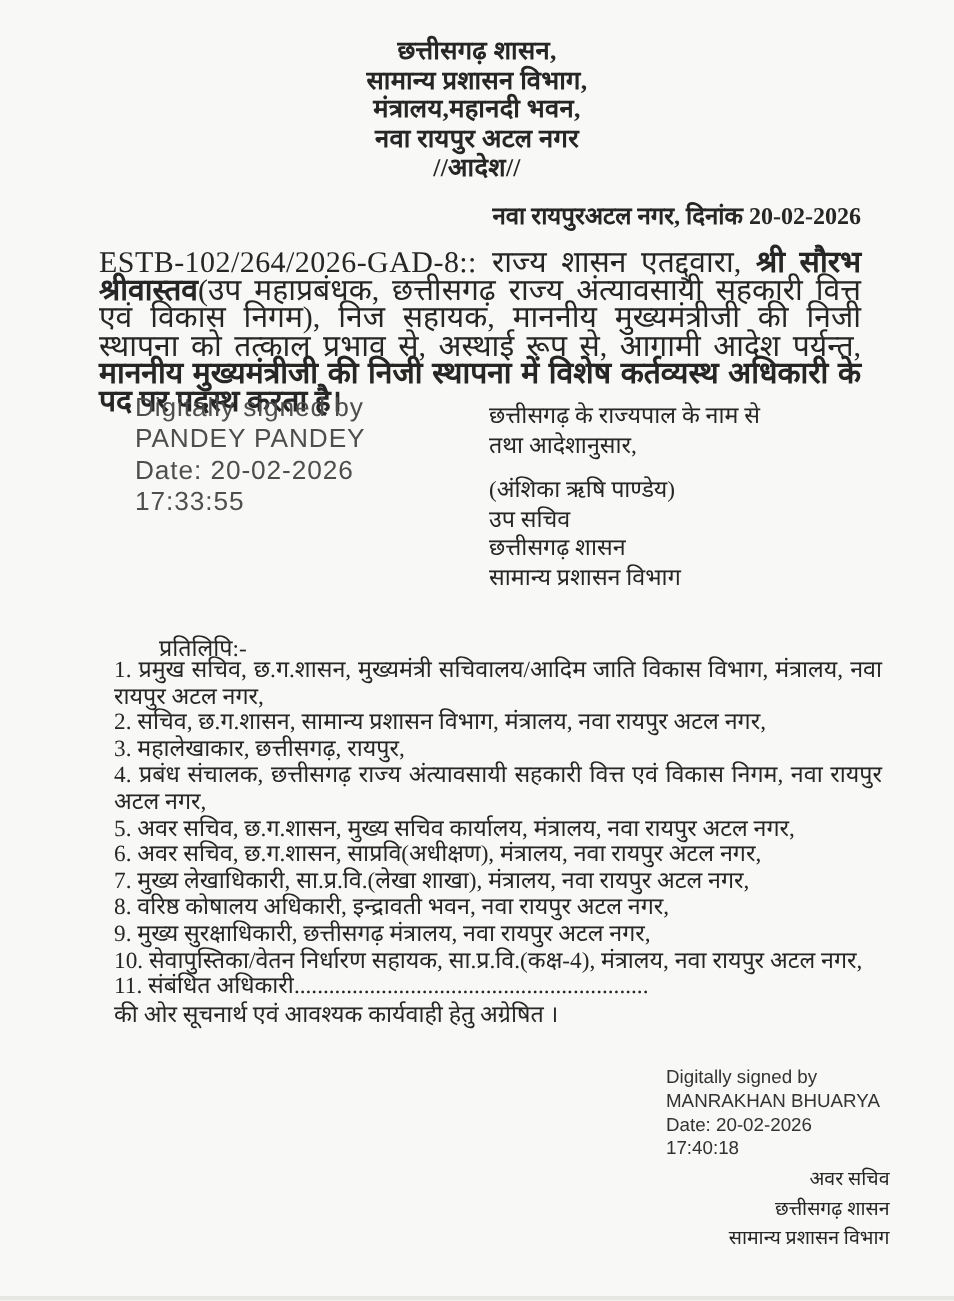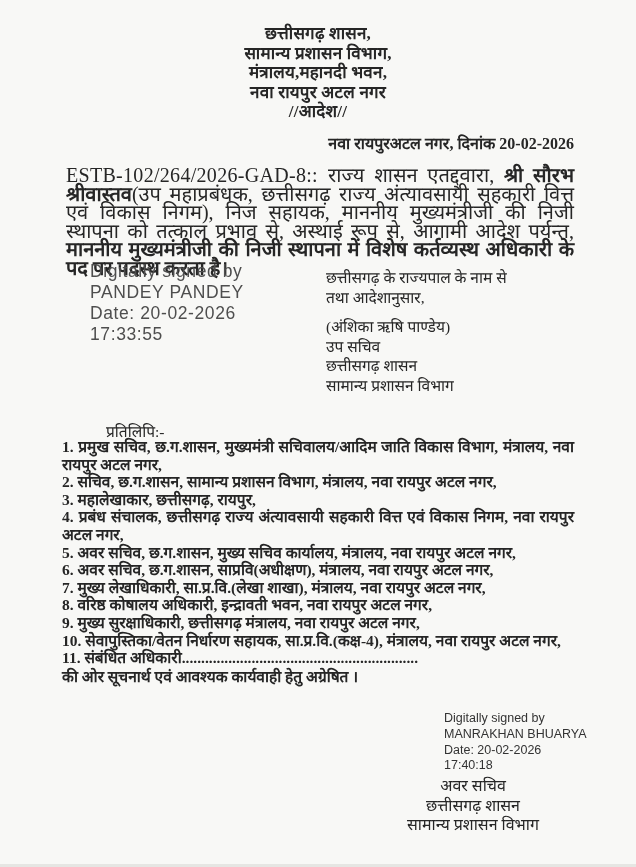--- a/index.html
+++ b/index.html
@@ -59,36 +59,36 @@
     font-size:15.5px;font-weight:bold;
   }
   .endorse-ref .ref-date{margin-left:42px;}
   .copy-label{
     position:absolute;top:420px;left:66px;
     font-size:15.5px;
     margin-left:40px;
   }
   
   .copies{
-    position:absolute;top:438px;left:62px;width:512px;
-    font-size:15.5px;line-height:17.6px;font-weight:bold;
+    position:absolute;top:438px;left:76px;width:512px;
+    font-size:15.5px;line-height:17.6px;
   }
   .copies .copy-item{text-align:justify;}
   .copies .closing{margin-top:1px;}
   
   .sig2{
     position:absolute;top:711px;left:444px;
     font-family:"Liberation Sans","DejaVu Sans",sans-serif;
     font-size:12.5px;line-height:15.8px;
     color:#333333;
   }
   .sig2-designation{
-    position:absolute;top:776px;left:387px;width:172px;
-    text-align:center;
-    font-size:16px;line-height:19.5px;
+    position:absolute;top:776px;left:421px;width:172px;
+    text-align:right;
+    font-size:13px;line-height:19.5px;
   }
 </style>
 </head>
 <body>
 
 <div class="page">
 
   <div class="doc-header">
       <div>छत्तीसगढ़ शासन,</div>
       <div>सामान्य प्रशासन विभाग,</div>

